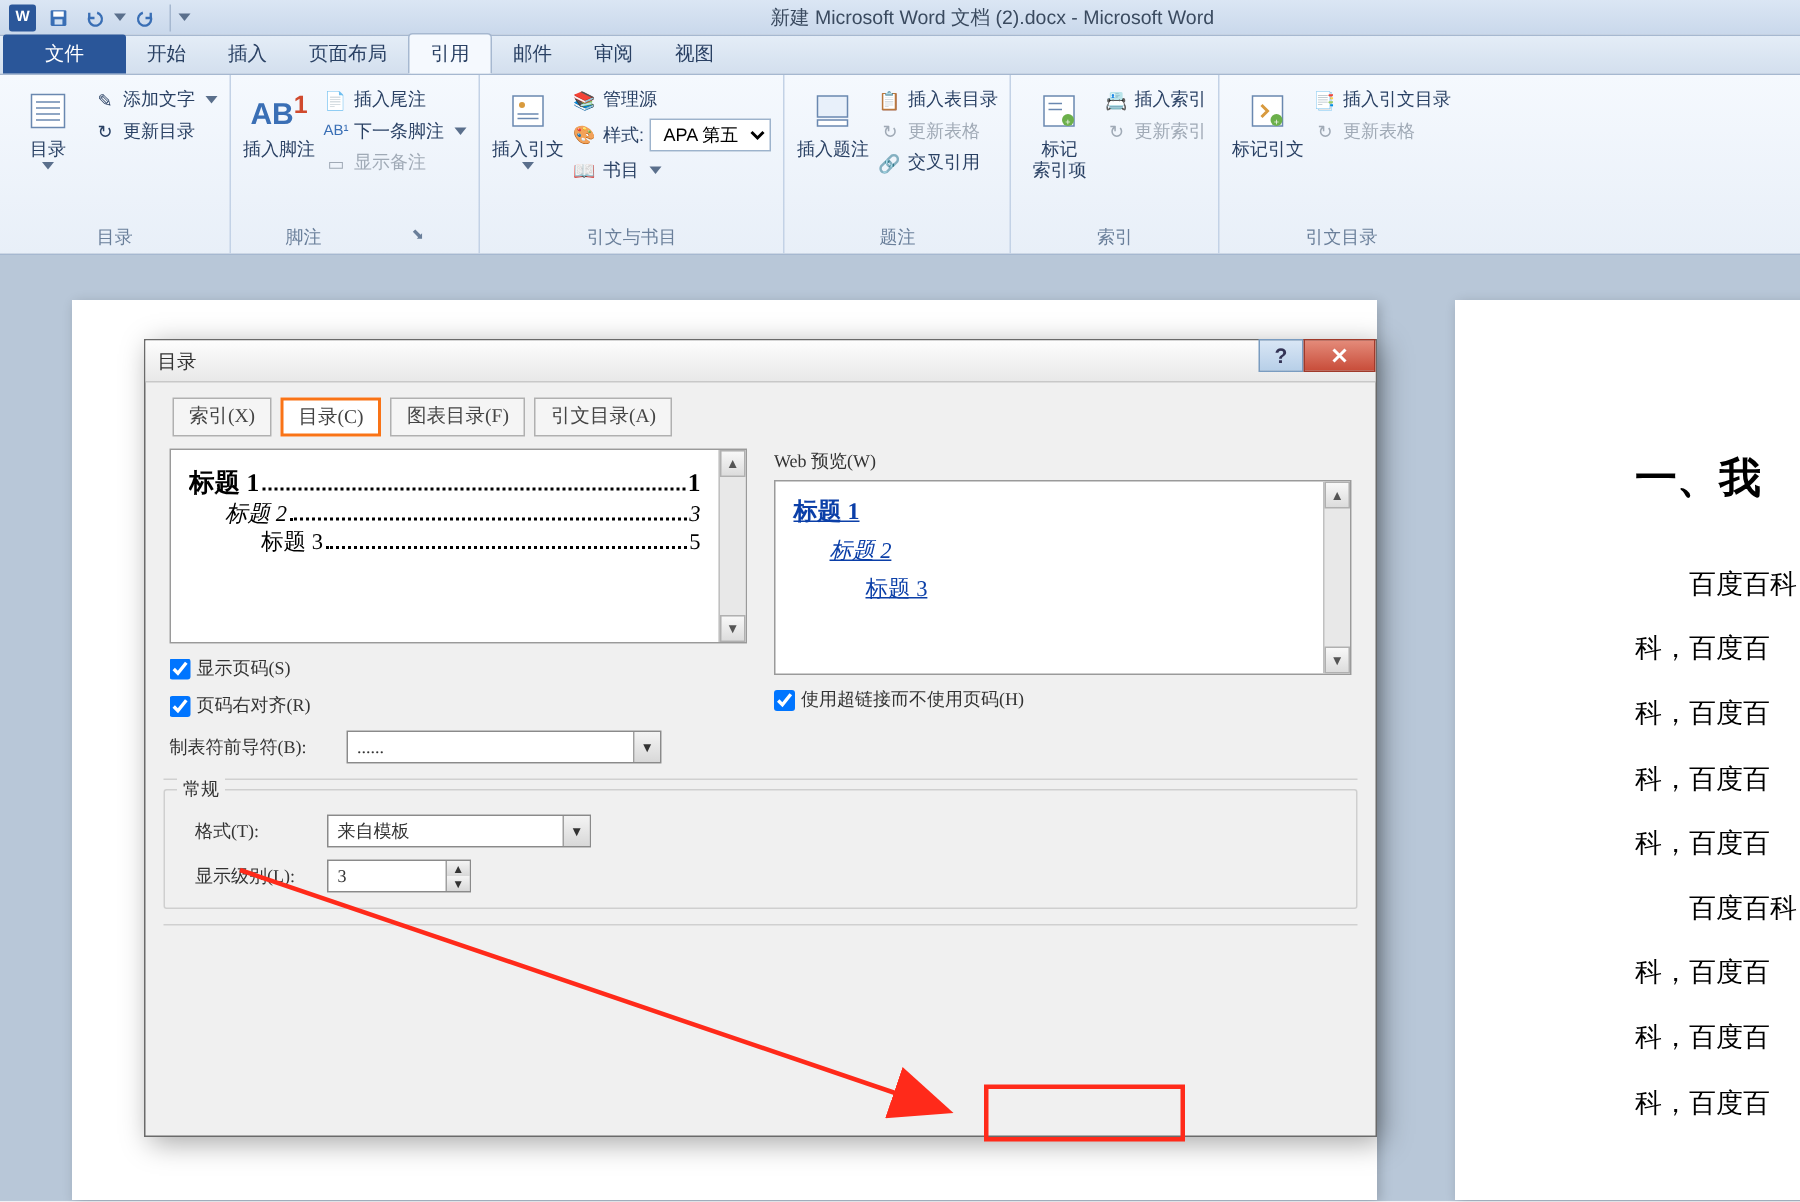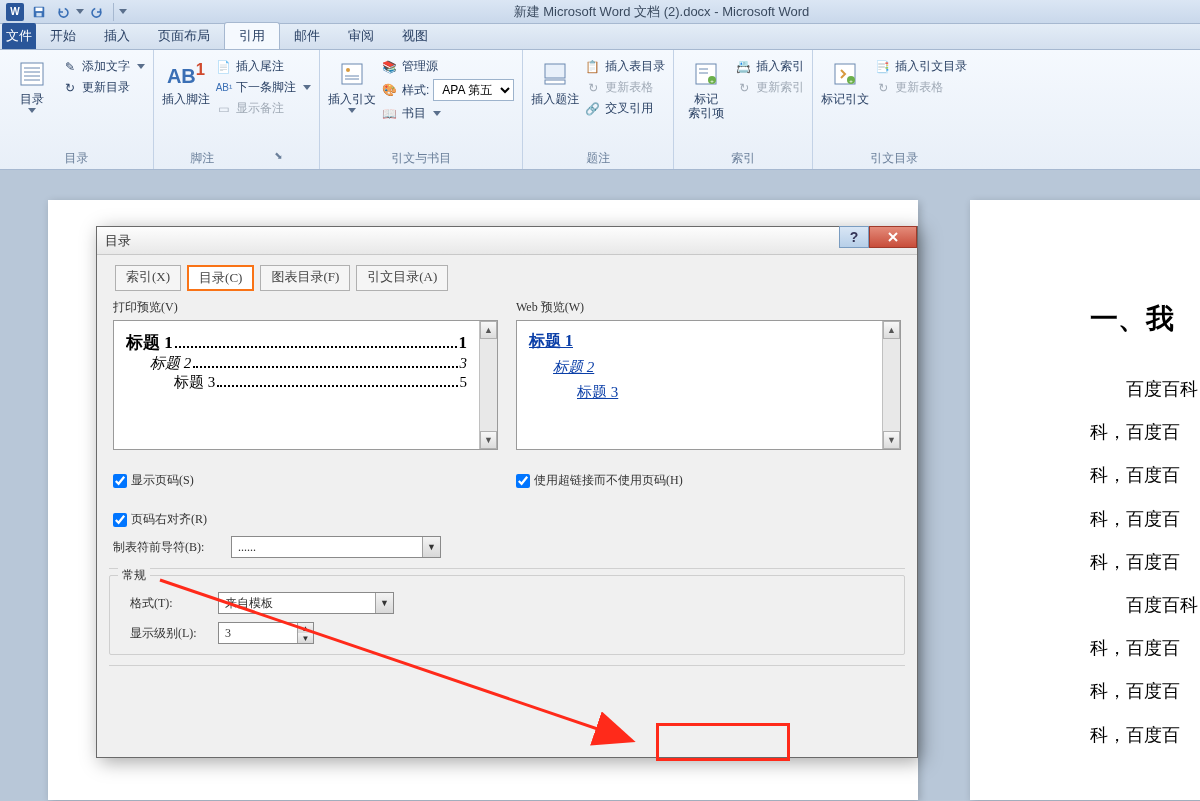--- a/index.html
+++ b/index.html
@@ -10,21 +10,21 @@
 .titlebar .qat { display: flex; align-items: center; gap: 2px; }
 .titlebar .qat-btn { width: 22px; height: 20px; display: flex; align-items: center; justify-content: center; }
 .titlebar .title-text { flex: 1; text-align: center; color: #3a4a5f; font-size: 13px; }
 
 .word-icon { width: 18px; height: 18px; background: #2b579a; color: #fff; display: flex; align-items: center; justify-content: center; font-weight: bold; font-size: 10px; border-radius: 2px; }
 .save-icon svg, .undo-icon svg, .redo-icon svg { width: 14px; height: 14px; }
 
 
 .ribbon-tabs { height: 26px; background: linear-gradient(#e4edf7, #d3dfee); display: flex; align-items: flex-end; border-bottom: 1px solid #a6b8d0; }
 .ribbon-tab { padding: 4px 14px; color: #2a4164; font-size: 13px; cursor: pointer; }
-.ribbon-tab.file { background: #2a5699; color: #fff; margin: 2px 0 0 2px; border-radius: 2px 2px 0 0; padding: 4px 4px; }
+.ribbon-tab.file { background: #2a5699; color: #fff; margin: 2px 0 0 2px; border-radius: 2px 2px 0 0; padding: 4px 28px; }
 .ribbon-tab.active { background: #f5f9fe; border: 1px solid #a6b8d0; border-bottom: none; border-radius: 3px 3px 0 0; }
 
 
 .ribbon-body { height: 120px; background: linear-gradient(#f5f9fe, #e8eff8); border-bottom: 1px solid #a6b8d0; display: flex; }
 .ribbon-group { border-right: 1px solid #c3d2e6; padding: 4px 8px 2px 8px; display: flex; flex-direction: column; }
 .ribbon-group-content { flex: 1; display: flex; align-items: flex-start; gap: 6px; }
 .ribbon-group-label { text-align: center; color: #6a7f9a; font-size: 12px; padding-top: 2px; }
 .rg-btn-large { display: flex; flex-direction: column; align-items: center; justify-content: flex-start; width: 48px; padding-top: 4px; gap: 2px; cursor: pointer; }
 .rg-btn-large .icon32 { width: 32px; height: 32px; display: flex; align-items: center; justify-content: center; }
 .rg-btn-large .lbl { text-align: center; color: #2a4164; line-height: 1.2; font-size: 12px; }
@@ -73,21 +73,21 @@
 .toc-line.lvl1 { font-weight: bold; font-size: 17px; }
 .toc-line.lvl2 { font-style: italic; font-size: 15px; padding-left: 24px; }
 .toc-line.lvl3 { font-size: 15px; padding-left: 48px; }
 .toc-dots { flex: 1; border-bottom: 2px dotted #000; margin: 0 2px 3px 2px; }
 .toc-page { }
 
 .web-link { color: #0b3fa8; text-decoration: underline; cursor: pointer; display: block; }
 .web-link.lvl1 { font-weight: bold; font-size: 16px; }
 .web-link.lvl3 { padding-left: 48px; font-size: 15px; }
 
-.chk-row { display: flex; align-items: center; gap: 4px; margin-top: 22px; font-family: "SimSun"; color: #333; }
+.chk-row { display: flex; align-items: center; gap: 4px; margin-top: 8px; font-family: "SimSun"; color: #333; }
 .chk-row input { width: 14px; height: 14px; }
 
 .form-row { display: flex; align-items: center; gap: 8px; margin-top: 8px; font-family: "SimSun"; color: #333; }
 .form-row label { min-width: 110px; }
 .combo { border: 1px solid #8a8a8a; background: #fff; height: 22px; display: flex; align-items: center; }
 .combo .combo-val { flex: 1; padding: 0 6px; font-family: "SimSun"; }
 .combo .combo-btn { width: 18px; height: 100%; background: linear-gradient(#f4f4f4,#d8d8d8); border-left: 1px solid #a0a0a0; display: flex; align-items: center; justify-content: center; font-size: 9px; }
 
 .spinner { display: flex; border: 1px solid #8a8a8a; background: #fff; height: 22px; width: 96px; }
 .spinner .sp-val { flex: 1; padding: 0 6px; font-family: "SimSun"; display: flex; align-items: center; }
@@ -365,21 +365,20 @@
       <div class="dlg-tab">索引(X)</div>
       <div class="dlg-tab active">目录(C)</div>
       <div class="dlg-tab">图表目录(F)</div>
       <div class="dlg-tab">引文目录(A)</div>
     </div>
 
     <div class="fieldset" style="border:none;padding:0 4px">
       <div class="preview-row">
 
         <div class="preview-col">
-          <div class="preview-label">打印预览(V)</div>
           <div class="preview-box">
             <div class="preview-content">
               <div class="toc-line lvl1">
                   <span>标题 1</span>
                   <span class="toc-dots"></span>
                   <span class="toc-page">1</span>
                 </div>
               <div class="toc-line lvl2">
                   <span>标题 2</span>
                   <span class="toc-dots"></span>

